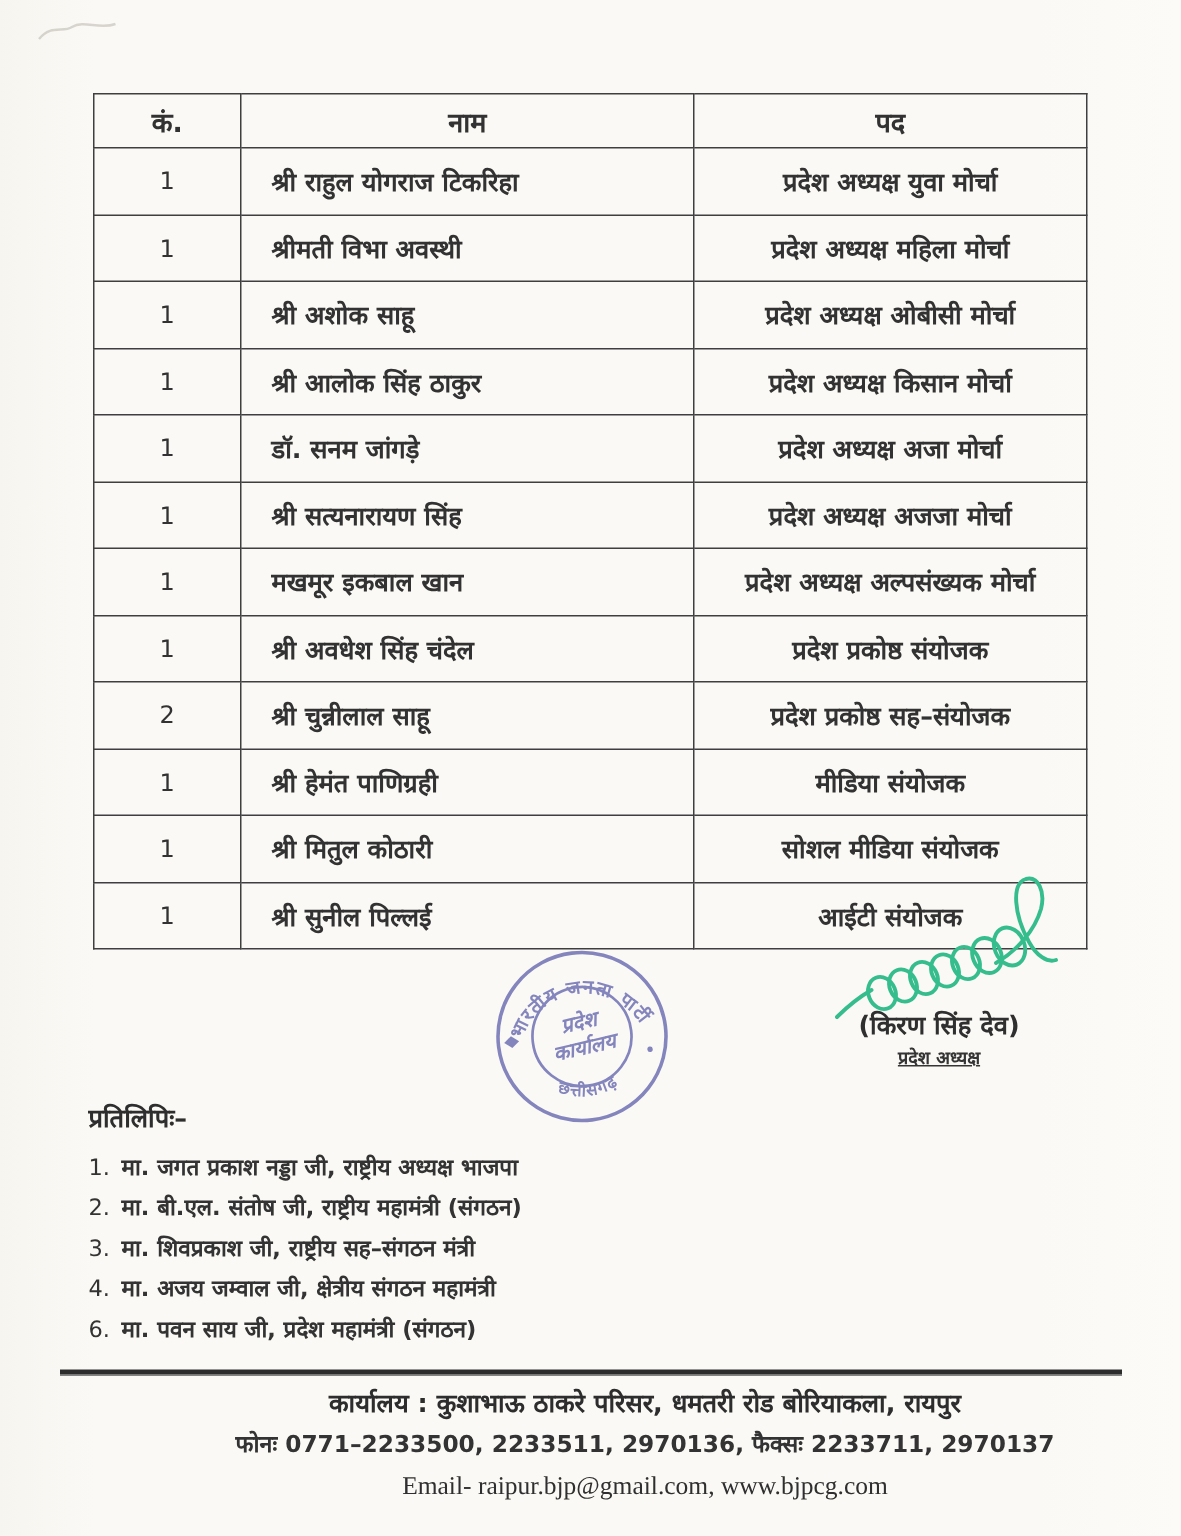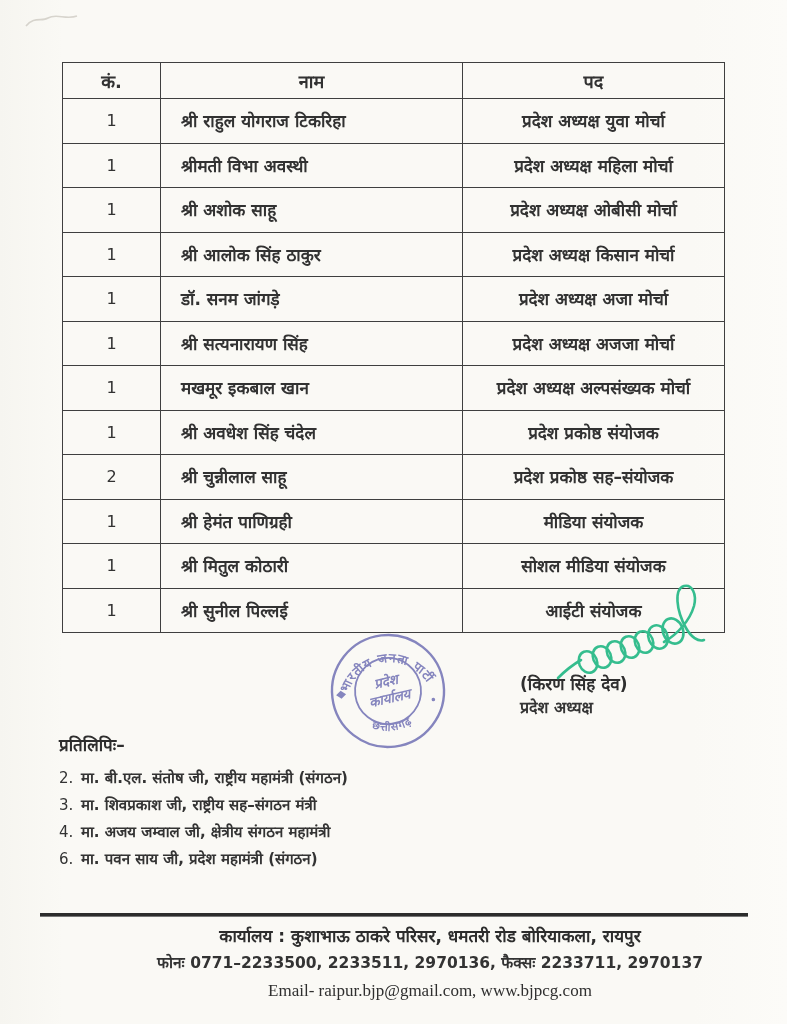--- a/index.html
+++ b/index.html
@@ -39,25 +39,25 @@
   .stamp{
     position:absolute;left:328px;top:630px;width:120px;height:122px;
     opacity:.82;transform:rotate(-7deg);
   }
   
   .signature{
     position:absolute;left:552px;top:576px;width:178px;height:118px;
     z-index:3;
   }
   .sign-name-block{
-    position:absolute;left:520px;top:672px;width:180px;
-    z-index:2;
+    position:absolute;left:536px;top:672px;width:180px;
+    text-align:center;z-index:2;
   }
   .sign-name{font-size:17px;font-weight:700;color:#2f2f2f;line-height:1.45;}
-  .sign-title{font-size:16px;font-weight:600;color:#353535;line-height:1.4;}
+  .sign-title{font-size:12px;font-weight:600;color:#353535;line-height:1.4;text-decoration:underline;}
   
   .copies{position:absolute;left:59px;top:733px;width:560px;}
   .copies-heading{font-size:17px;font-weight:700;color:#2e2e2e;margin-bottom:9px;}
   .copies-list{list-style:none;margin:0;padding:0;}
   .copies-list li{
     font-size:15px;font-weight:600;color:#333;
     line-height:27px;white-space:nowrap;
   }
   .copies-list li .idx{display:inline-block;width:22px;font-weight:500;}
   
@@ -199,20 +199,21 @@
   </svg>
 
   <div class="sign-name-block">
     <div class="sign-name">(किरण सिंह देव)</div>
     <div class="sign-title">प्रदेश अध्यक्ष</div>
   </div>
 
   <div class="copies">
     <div class="copies-heading">प्रतिलिपिः–</div>
     <ol class="copies-list">
+      <li><span class="idx">1.</span><span>मा. जगत प्रकाश नड्डा जी, राष्ट्रीय अध्यक्ष भाजपा</span></li>
       <li><span class="idx">2.</span><span>मा. बी.एल. संतोष जी, राष्ट्रीय महामंत्री (संगठन)</span></li>
       <li><span class="idx">3.</span><span>मा. शिवप्रकाश जी, राष्ट्रीय सह–संगठन मंत्री</span></li>
       <li><span class="idx">4.</span><span>मा. अजय जम्वाल जी, क्षेत्रीय संगठन महामंत्री</span></li>
       <li><span class="idx">6.</span><span>मा. पवन साय जी, प्रदेश महामंत्री (संगठन)</span></li>
     </ol>
   </div>
 
   <div class="footer-rule"></div>
   <div class="footer">
     <div class="addr">कार्यालय : कुशाभाऊ ठाकरे परिसर, धमतरी रोड बोरियाकला, रायपुर</div>

